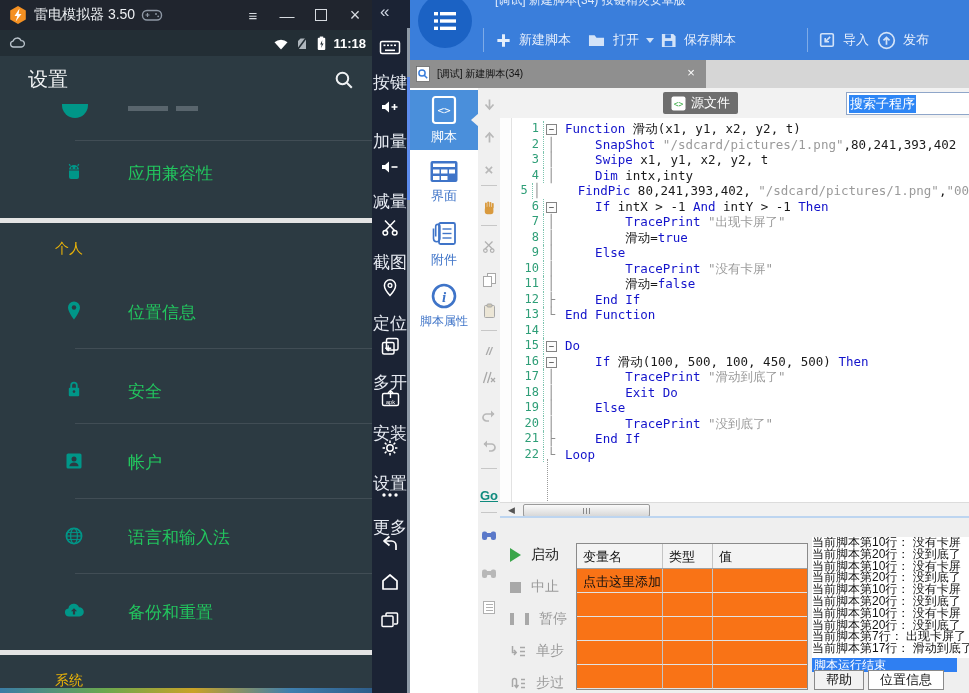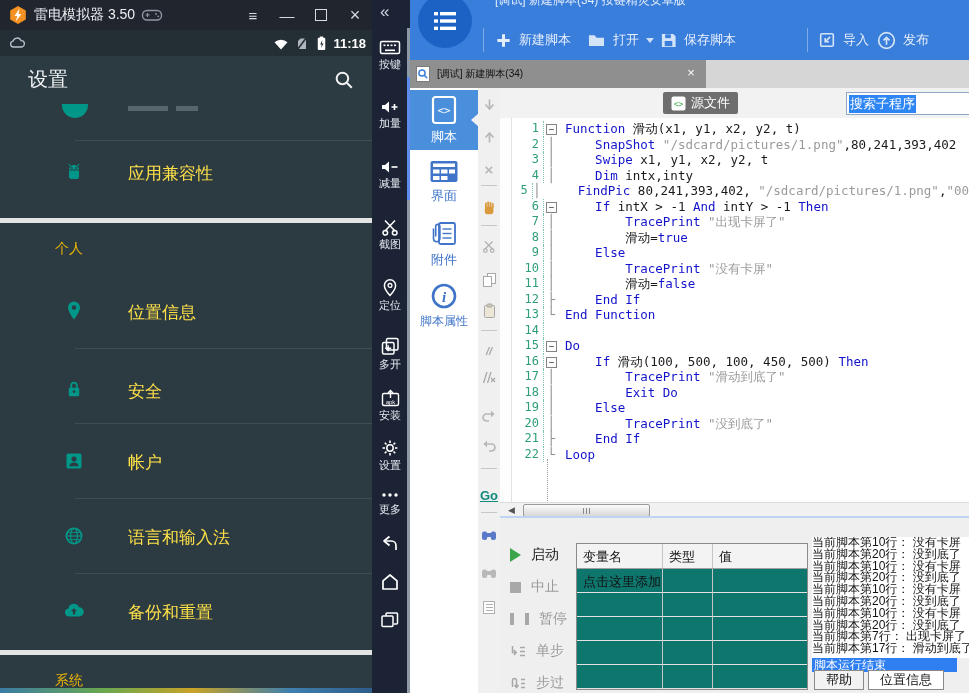--- a/index.html
+++ b/index.html
@@ -11,28 +11,28 @@
   .emu-titlebar{left:0;top:0;width:372px;height:30px;background:#20252e;display:flex;align-items:center;color:#e8ebee;}
   .emu-title{font-size:14px;margin-left:6px;color:#eceff2;}
   .winbtn{width:34px;height:30px;display:flex;align-items:center;justify-content:center;color:#d7dbe0;font-size:15px;}
   .emu-status{left:0;top:30px;width:372px;height:26px;background:#232e35;display:flex;align-items:center;color:#fff;}
   .emu-time{font-size:13px;font-weight:bold;margin-left:4px;margin-right:6px;}
   .emu-header{left:0;top:56px;width:372px;height:48px;background:#2c3a42;}
   .emu-header-title{position:absolute;left:28px;top:10px;font-size:20px;color:#f2f4f5;}
   .emu-body{left:0;top:104px;width:372px;height:589px;background:#2c3a42;overflow:hidden;}
   .set-row{position:absolute;left:0;width:372px;height:56px;display:flex;align-items:center;}
   .set-icon{position:absolute;left:62px;top:16px;}
-  .set-label{position:absolute;left:128px;top:18px;font-size:17px;color:#fde047;}
+  .set-label{position:absolute;left:128px;top:18px;font-size:17px;color:#22c55e;}
   .divider{position:absolute;left:75px;width:297px;height:1px;background:#414d55;}
   .band{position:absolute;left:0;width:372px;height:5px;background:#e4e4e4;}
   .section-label{position:absolute;left:55px;font-size:14px;color:#eab308;font-weight:normal;}
   
   .sidebar{left:372px;top:0;width:38px;height:693px;background:#1b2334;}
   .sb-item{position:absolute;left:0;width:36px;display:flex;flex-direction:column;align-items:center;color:#e7ebf2;}
-  .sb-label{font-size:11px;margin-top:0;white-space:nowrap;}
+  .sb-label{font-size:17px;margin-top:14px;white-space:nowrap;}
   .sb-scroll{position:absolute;right:0;top:28px;width:3px;height:665px;background:#8e99a6;}
   .sb-thumb{position:absolute;left:0;top:49px;width:3px;height:123px;background:#5d8ced;}
   
   .ide{left:410px;top:0;width:559px;height:508px;background:#fff;}
   .ide-toolbar{position:absolute;left:0;top:0;width:559px;height:60px;background:#3a7edb;}
   .title-clip{position:absolute;left:85px;top:0;width:330px;height:8px;overflow:hidden;}
   .title-clip span{display:block;margin-top:-8px;font-size:12px;color:#dfeafa;white-space:nowrap;}
   .logo-circle{position:absolute;left:8px;top:-6px;width:54px;height:54px;border-radius:50%;background:#1b62c4;display:flex;align-items:center;justify-content:center;}
   .tb-btn{position:absolute;top:24px;height:32px;display:flex;align-items:center;color:#e7effc;font-size:13px;gap:7px;}
   .tb-btn.active{background:#5b99e8;border-radius:3px;padding:0 10px;top:22px;height:36px;margin-top:47px;}
@@ -69,21 +69,21 @@
   .hs-thumb{position:absolute;left:23px;top:1px;width:125px;height:11px;background:linear-gradient(#fafafa,#d8d8d8);border:1px solid #9a9a9a;border-radius:2px;display:flex;align-items:center;justify-content:center;}
   .grip{width:1px;height:6px;background:#8a8a8a;box-shadow:3px 0 0 #8a8a8a,-3px 0 0 #8a8a8a;}
   .blue-line{position:absolute;left:90px;top:516px;width:469px;height:2px;background:#bdd5f0;}
   .bottom-panel{position:absolute;left:90px;top:518px;width:469px;height:175px;background:#efefef;}
   .dbg{position:absolute;left:10px;height:18px;display:flex;align-items:center;gap:10px;font-size:14px;}
   .dbg .lbl-on{color:#1a1a1a;}
   .dbg .lbl-off{color:#9a9a9a;}
   .play-tri{width:0;height:0;border-left:11px solid #3aa54a;border-top:7px solid transparent;border-bottom:7px solid transparent;}
   .stop-sq{width:11px;height:11px;background:#a8a8a8;}
   .pause-bars{width:11px;height:12px;border-left:4px solid #a8a8a8;border-right:4px solid #a8a8a8;}
-  .vartable{position:absolute;left:76px;top:25px;width:232px;height:147px;background:#0f766e;border:1px solid #8a8a8a;box-sizing:border-box;}
+  .vartable{position:absolute;left:76px;top:25px;width:232px;height:147px;background:#f97316;border:1px solid #8a8a8a;box-sizing:border-box;}
   .vt-row{display:flex;height:24px;box-sizing:border-box;}
   .vt-row.head{height:25px;background:#f3f3f3;border-bottom:1px solid #a0a0a0;}
   .vt-cell{box-sizing:border-box;border-right:1px solid #c4c4c4;font-size:13px;color:#111;padding:4px 4px 0 6px;overflow:hidden;white-space:nowrap;}
   .vt-row:not(.head) .vt-cell{border-bottom:1px solid #e2e2e2;}
   .c0{width:86px;} .c1{width:50px;} .c2{width:94px;border-right:none;}
   .log{position:absolute;left:312px;top:19px;width:157px;height:121px;background:#fff;overflow:hidden;}
   .log-line{font-size:12px;line-height:11.8px;color:#111;white-space:nowrap;}
   .log-status{position:absolute;left:312px;top:140px;width:143px;height:14px;background:#2f7ff2;color:#fff;font-size:12px;line-height:14px;padding-left:2px;white-space:nowrap;}
   .btab{position:absolute;top:152px;height:20px;border:1px solid #8a8a8a;background:#f2f2f2;font-size:13px;color:#111;display:flex;align-items:center;justify-content:center;box-sizing:border-box;}
   .btab.active{background:#fff;}

